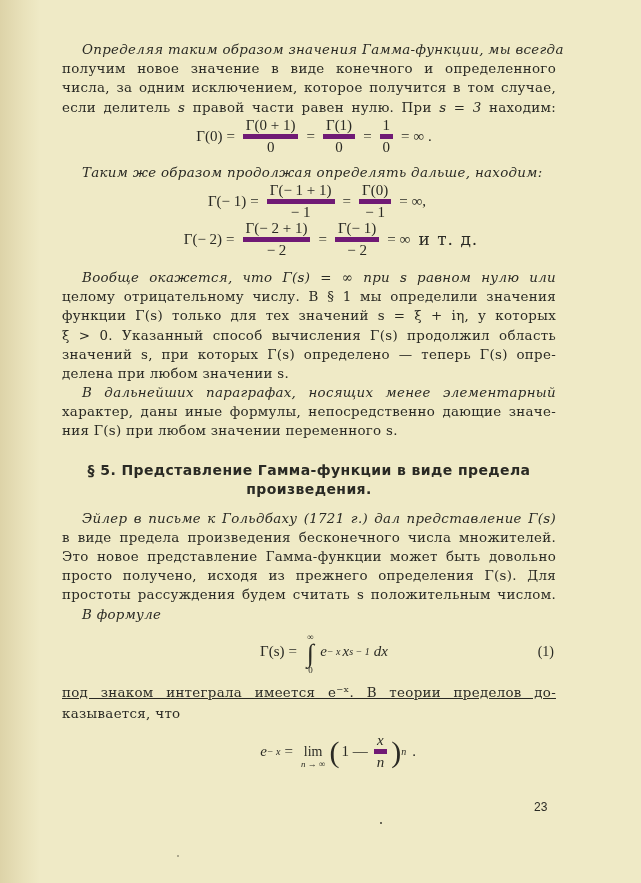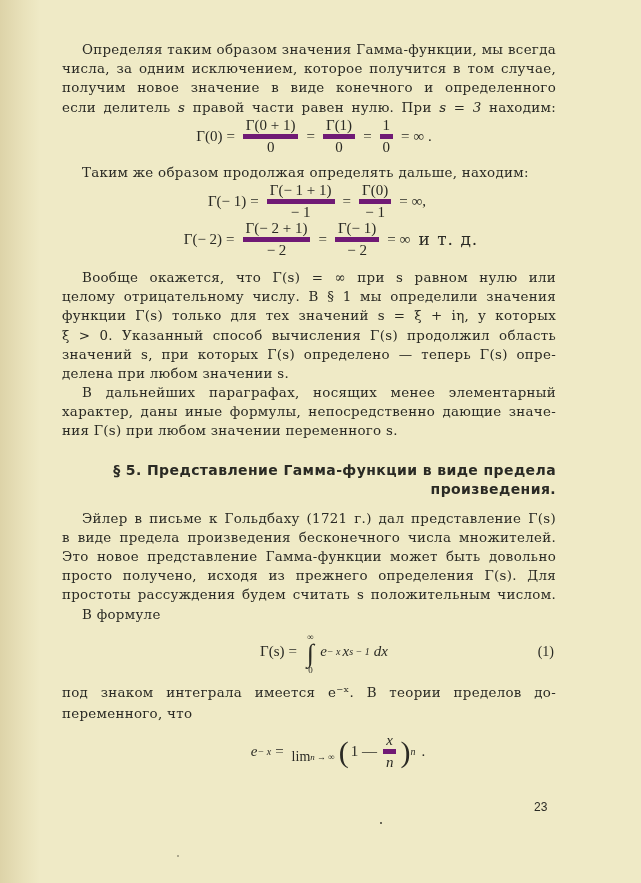--- a/index.html
+++ b/index.html
@@ -18,65 +18,65 @@
       position: absolute; left: 62px; top: 40px; width: 494px;
       font-size: 13.4px;
       letter-spacing: 0.3px;
     }
     .line {
       height: 19.2px; line-height: 19.2px;
       white-space: nowrap;
       text-align: justify; text-align-last: justify;
     }
     .line.last { text-align-last: left; }
-    .indent { padding-left: 20px; }
+    .indent { padding-left: 20px; font-style: italic; }
     .it { font-style: italic; }
     .eq {
       position: relative; white-space: nowrap;
       font-family: "Liberation Serif", "DejaVu Serif", serif;
       font-size: 15px; letter-spacing: 0;
     }
     .eq-row { display: flex; align-items: center; justify-content: center; }
     .frac { display: inline-flex; flex-direction: column; align-items: center; margin: 0 4px; vertical-align: middle; }
     .frac .num { padding: 0 3px; border-bottom: 5px solid #701a75; line-height: 17px; }
     .frac .den { padding: 0 3px; line-height: 17px; }
     .op { margin: 0 4px; }
     .tail { font-family: "DejaVu Serif", serif; font-size: 17px; letter-spacing: 1px; margin-left: 8px; }
     .heading {
       font-family: "DejaVu Sans", "Liberation Sans", sans-serif;
       font-weight: bold; font-size: 14px; letter-spacing: 0.4px;
-      text-align: right; line-height: 19px;
+      text-align: center; line-height: 19px;
     }
     .integral { display: inline-flex; flex-direction: column; align-items: center; margin: 0 6px; position: relative; top: 2px; }
     .integral .lim-top { font-size: 9px; line-height: 9px; }
     .integral .sym { font-size: 26px; line-height: 24px; font-style: italic; }
     .integral .lim-bot { font-size: 9px; line-height: 9px; }
     sup { font-size: 10px; vertical-align: 7px; }
     .eqnum { position: absolute; right: 2px; top: 50%; transform: translateY(-50%); font-size: 14px; }
-    .limit { display: inline-flex; flex-direction: row; align-items: center; margin: 0 4px; position: relative; top: 5px; }
+    .limit { display: inline-flex; flex-direction: column; align-items: center; margin: 0 4px; position: relative; top: 5px; }
     .limit .lim-word { line-height: 14px; font-size: 14px; }
     .limit .lim-sub { font-size: 9px; line-height: 10px; font-style: italic; }
     .paren { font-size: 30px; line-height: 30px; font-weight: 200; }
     .pagenum {
       position: absolute; left: 534px; top: 800px;
       font-family: "Liberation Sans", sans-serif; font-size: 12px; color: #2a2a24;
     }
     .speck { position: absolute; width: 2px; height: 2px; border-radius: 1px; background: #3d3b30; }
   </style>
 </head>
 <body>
 
 <div class="page-shade"></div>
 
 <div class="content">
 
   <div>
     <div class="line indent">Определяя таким образом значения Гамма-функции, мы всегда</div>
+    <div class="line">получим новое значение в виде конечного и определенного</div>
     <div class="line">числа, за одним исключением, которое получится в том случае,</div>
-    <div class="line">получим новое значение в виде конечного и определенного</div>
     <div class="line"><span>если делитель </span><span class="it">s</span><span> правой части равен нулю. При </span><span class="it">s = 3</span><span> находим:</span></div>
   </div>
 
   <div class="eq" style="height:40px;">
     <div class="eq-row" style="padding-left:10px;">
       <span>Γ(0)</span>
       <span class="op">=</span>
       <span class="frac">
           <span class="num">Γ(0 + 1)</span>
           <span class="den">0</span>
@@ -178,22 +178,22 @@
       <span class="it">e</span>
         <sup class="it">− x</sup>
       <span class="it" style="margin-left:2px;">x</span>
         <sup class="it">s − 1</sup>
       <span class="it" style="margin-left:4px;">dx</span>
     </div>
     <span class="eqnum">(1)</span>
   </div>
 
   <div style="margin-top:4px;">
-    <div class="line" style="height:22px;line-height:22px;">под знаком интеграла имеется e⁻ˣ. В теории пределов до-</div>
-    <div class="line last">переменного, что</div>
+    <div class="line" style="height:22px;line-height:22px;text-decoration:underline;">под знаком интеграла имеется e⁻ˣ. В теории пределов до-</div>
+    <div class="line last">казывается, что</div>
   </div>
 
   <div class="eq" style="height:50px; margin-top:4px;">
     <div class="eq-row" style="padding-left:58px; height:50px;">
       <span class="it">e</span>
         <sup class="it">− x</sup>
       <span class="op">=</span>
       <span class="limit">
         <span class="lim-word">lim</span>
         <span class="lim-sub">n → ∞</span>

